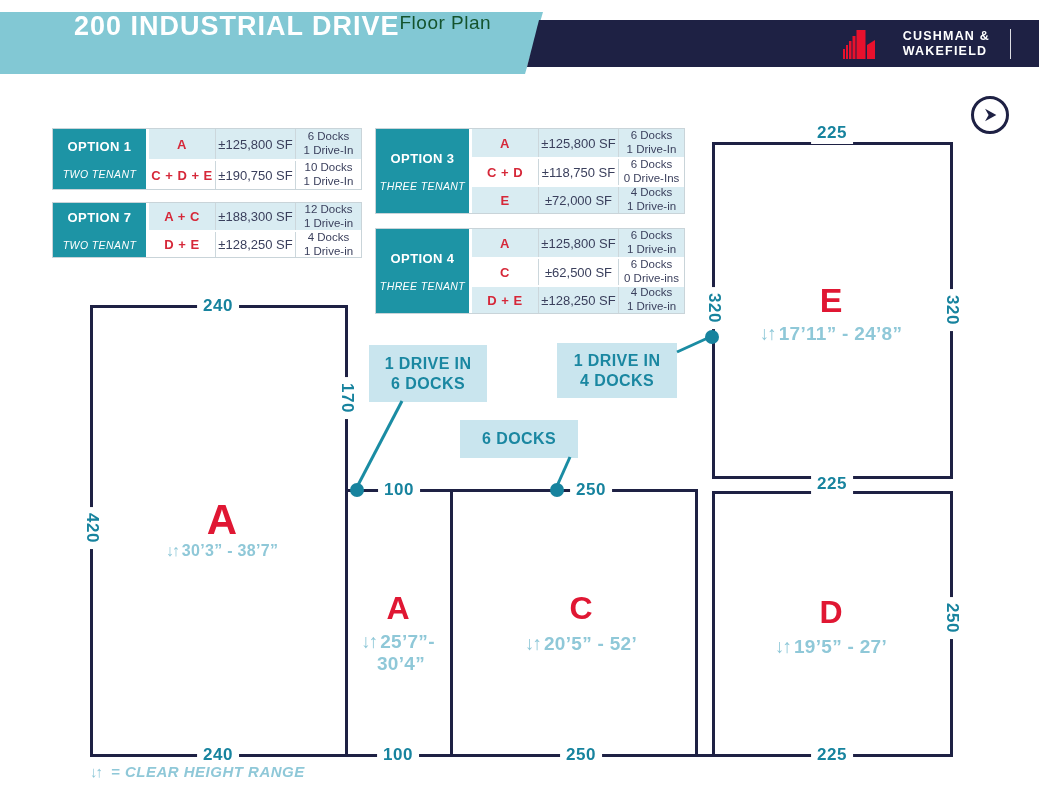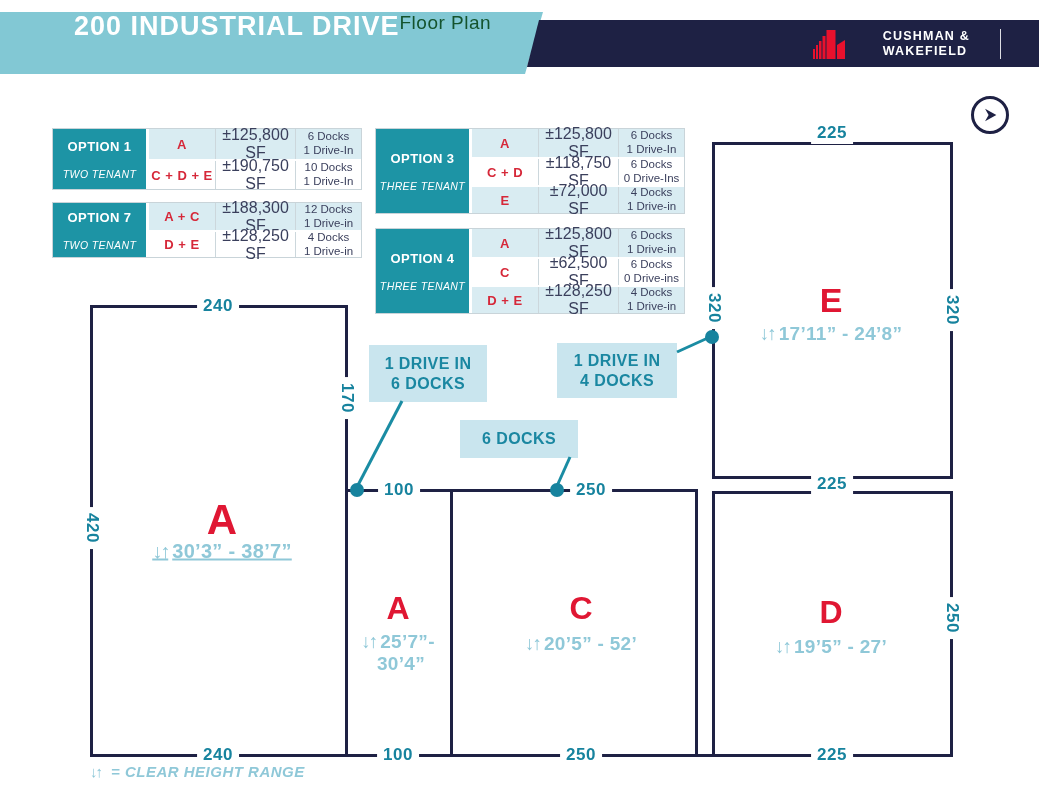--- a/index.html
+++ b/index.html
@@ -8,21 +8,21 @@
   #stage { position:relative; width:1039px; height:797px; background:#fff; overflow:hidden; }
 
   
   .banner-teal { position:absolute; left:0; top:12px; width:543px; height:62px; background:#82c8d4;
     clip-path:polygon(0 0,100% 0,calc(100% - 18px) 100%,0 100%);
     display:flex; flex-direction:row; justify-content:center; padding-left:22px; }
   .banner-title { color:#fff; font-size:27px; font-weight:800; letter-spacing:1px; line-height:1.05; }
   .banner-sub { color:#14532d; font-size:19px; font-weight:400; letter-spacing:.5px; }
   .banner-navy { position:absolute; left:527px; top:20px; width:512px; height:47px; background:#1e2144;
     clip-path:polygon(12px 0,100% 0,100% 100%,0 100%);
-    display:flex; align-items:center; justify-content:flex-end; padding-right:38px; gap:30px; }
+    display:flex; align-items:center; justify-content:flex-end; padding-right:28px; gap:20px; }
   .cw-logo { display:block; }
   .cw-text { color:#fff; font-size:12.5px; font-weight:800; letter-spacing:1.2px; line-height:1.15; }
   .brand-divider { width:1px; height:30px; background:rgba(255,255,255,.85); }
   .boerke { color:#fff; font-size:27px; font-weight:500; letter-spacing:2.5px; }
 
   
   .mt-title { position:absolute; left:40px; top:95px; color:#d40f33; font-size:18px; font-weight:800; letter-spacing:.4px; }
 
   
   .opt-table { position:absolute; display:flex; border:1px solid #c9d4d9; background:#fff; width:310px; }
@@ -33,21 +33,21 @@
   .opt-grid { flex:1; display:flex; flex-direction:column; border-left:3px solid #fff; }
   .opt-row { display:flex; align-items:stretch; }
   .opt-row + .opt-row { border-top:2px solid #fff; }
   .opt-row:nth-child(odd) { background:#d9ecf2; }
   .opt-row:nth-child(even) { background:#fff; }
   .t1 .opt-row { height:30px; } .t2 .opt-row { height:27px; }
   .t3 .opt-row, .t4 .opt-row { height:28px; }
   .cell { display:flex; flex-direction:column; align-items:center; justify-content:center; text-align:center; }
   .cell + .cell { border-left:1px solid #ccd7dc; }
   .cell-tenant { width:66px; color:#d62839; font-size:13px; font-weight:600; letter-spacing:.5px; }
-  .cell-sf { width:80px; color:#3a3f5c; font-size:16px; font-weight:500; }
+  .cell-sf { width:80px; color:#3a3f5c; font-size:13px; font-weight:500; }
   .cell-docks { flex:1; color:#3a3f5c; font-size:11.5px; line-height:1.2; font-weight:500; }
 
   
   .pline { position:absolute; background:#1e2144; z-index:1; }
   .dim { position:absolute; transform:translate(-50%,-50%); background:#fff; color:#17839e;
     font-size:17px; font-weight:800; padding:1px 6px; white-space:nowrap; z-index:5; letter-spacing:.5px; }
   .dim.rot { transform:translate(-50%,-50%) rotate(90deg); }
   .sec-letter { position:absolute; transform:translate(-50%,-50%); color:#e01733; font-weight:800; z-index:4; }
   .sec-height { position:absolute; transform:translate(-50%,-50%); color:#8fc8d8; font-weight:700;
     font-size:19px; white-space:nowrap; z-index:4; letter-spacing:.3px; }
@@ -238,21 +238,21 @@
   <div class="dim rot" style="left:714px; top:308px;">320</div>
   <div class="dim rot" style="left:952px; top:310px;">320</div>
   <div class="dim" style="left:832px; top:484px;">225</div>
   <div class="dim rot" style="left:952px; top:618px;">250</div>
   <div class="dim" style="left:218px; top:755px;">240</div>
   <div class="dim" style="left:398px; top:755px;">100</div>
   <div class="dim" style="left:581px; top:755px;">250</div>
   <div class="dim" style="left:832px; top:755px;">225</div>
 
   <div class="sec-letter" style="left:222px; top:520px; font-size:42px;">A</div>
-  <div class="sec-height" style="left:222px; top:551px; font-size:20px;text-decoration:underline;">
+  <div class="sec-height" style="left:222px; top:551px; font-size:16px;">
     <span class="arr">↓↑</span><span>30’3” - 38’7”</span>
   </div>
 
   <div class="sec-letter" style="left:398px; top:608px; font-size:32px;">A</div>
   <div class="sec-height" style="left:398px; top:642px;">
     <span class="arr">↓↑</span><span>25’7”-</span>
   </div>
   <div class="sec-height" style="left:401px; top:664px;">
     <span>30’4”</span>
   </div>

